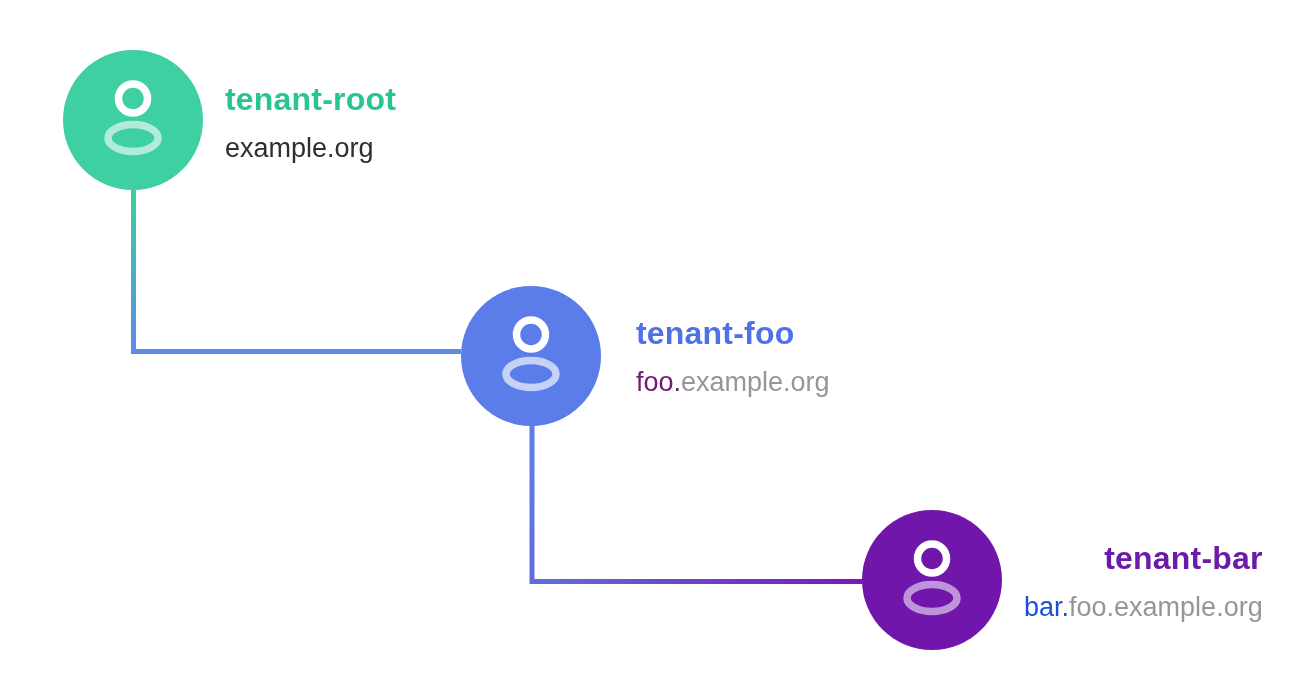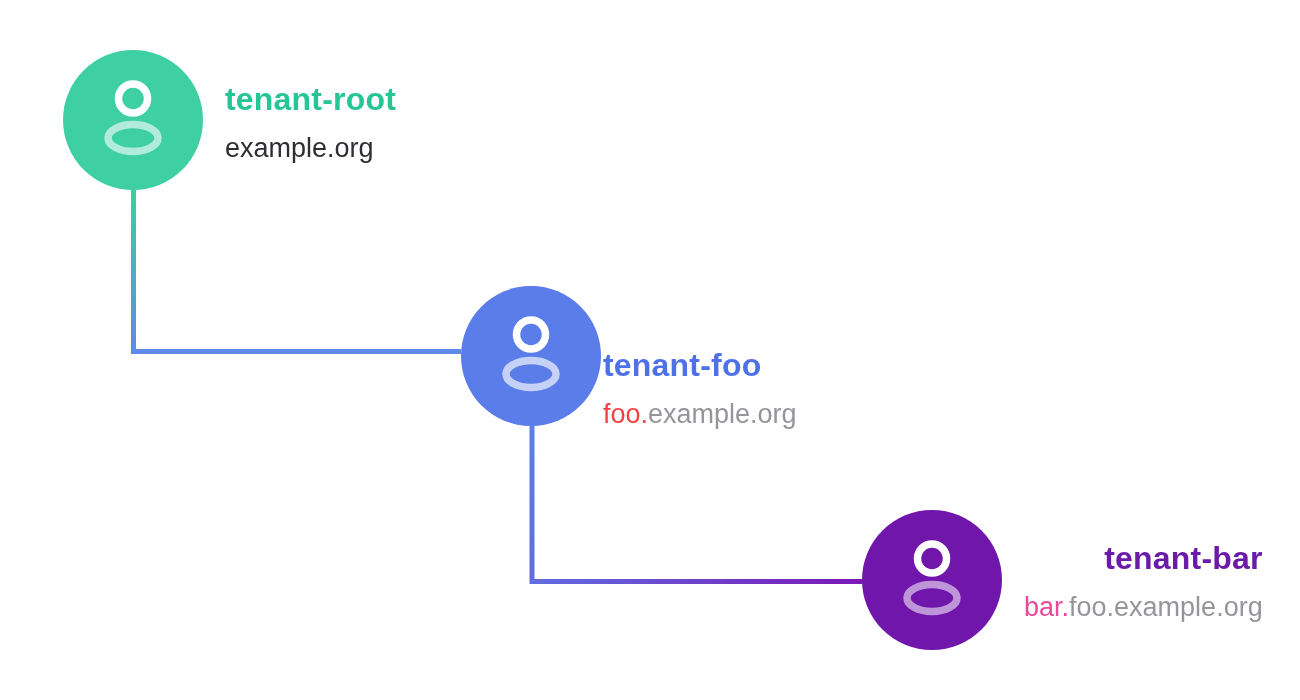--- a/index.html
+++ b/index.html
@@ -52,33 +52,33 @@
       <span style="color: rgb(46, 46, 51);">example.org</span><span style="color: rgb(149, 149, 155);"></span>
     </div>
   </div>
 
   <div class="node-circle" style="left: 461px; top: 286px; background-color: rgb(90, 125, 233);">
     <svg viewBox="0 0 140 140">
       <circle cx="70" cy="48.5" r="14.5" stroke="#ffffff" stroke-width="7.5" fill="none"></circle>
       <ellipse cx="70" cy="88" rx="25" ry="13.5" stroke="#ffffff" stroke-opacity="0.65" stroke-width="7.5" fill="none"></ellipse>
     </svg>
   </div>
-  <div class="node-label" style="left:603px;top:316px;margin-top:32px;">
+  <div class="node-label" style="left:636px;top:316px;">
     <div class="node-title" style="color: rgb(79, 113, 230);">tenant-foo</div>
     <div class="node-domain">
-      <span style="color: #ef4444;">foo.</span><span style="color: rgb(149, 149, 155);">example.org</span>
+      <span style="color: #701a75;">foo.</span><span style="color: rgb(149, 149, 155);">example.org</span>
     </div>
   </div>
 
   <div class="node-circle" style="left: 862px; top: 510px; background-color: rgb(113, 22, 171);">
     <svg viewBox="0 0 140 140">
       <circle cx="70" cy="48.5" r="14.5" stroke="#ffffff" stroke-width="7.5" fill="none"></circle>
       <ellipse cx="70" cy="88" rx="25" ry="13.5" stroke="#ffffff" stroke-opacity="0.55" stroke-width="7.5" fill="none"></ellipse>
     </svg>
   </div>
   <div class="node-label" style="left:1024px;top:541px;text-align:right;">
     <div class="node-title" style="color: rgb(108, 27, 168);">tenant-bar</div>
     <div class="node-domain">
-      <span style="color: #ec4899;">bar.</span><span style="color: rgb(149, 149, 155);">foo.example.org</span>
+      <span style="color: #1d4ed8;">bar.</span><span style="color: rgb(149, 149, 155);">foo.example.org</span>
     </div>
   </div>
 
 </div>
 
 </body></html>

